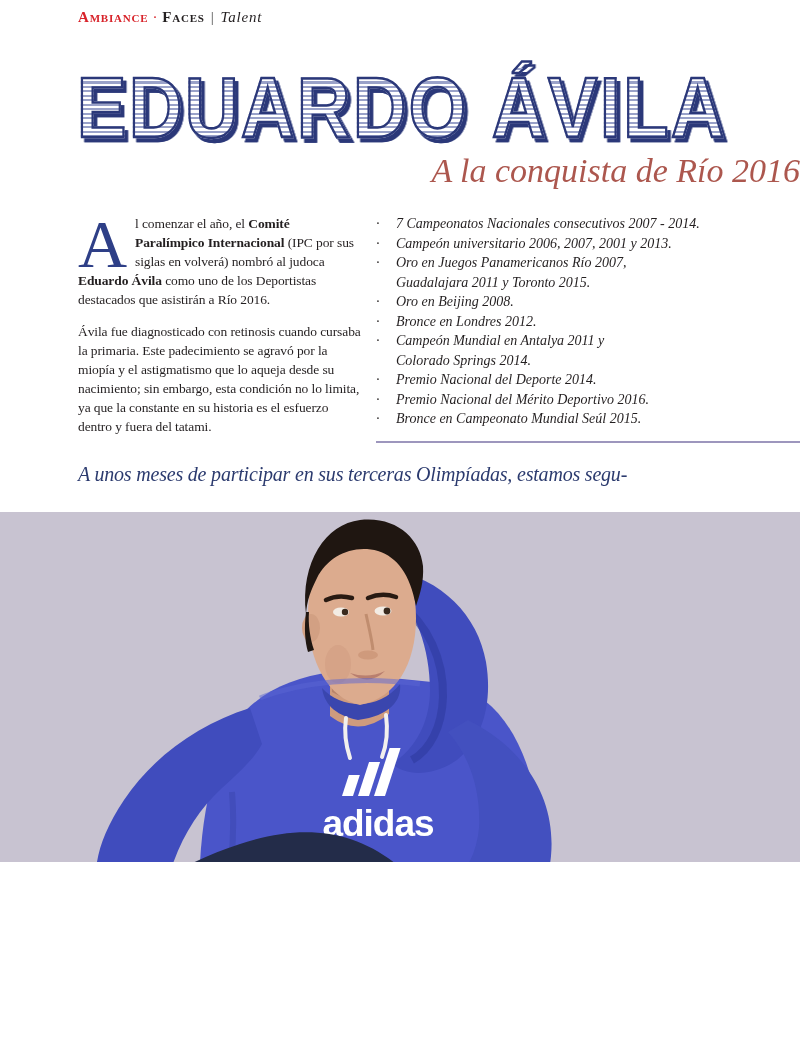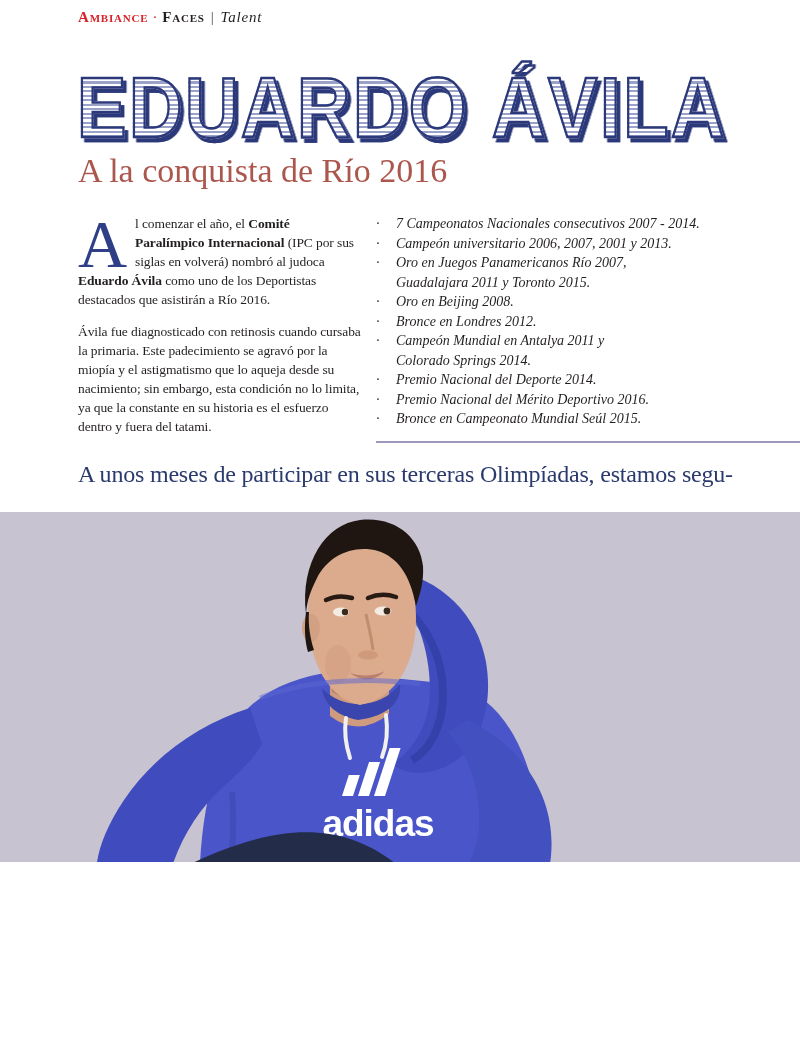--- a/index.html
+++ b/index.html
@@ -30,41 +30,41 @@
   @supports ((-webkit-background-clip: text) or (background-clip: text)) {
     .title {
       color: transparent;
       background: repeating-linear-gradient(to bottom, #9aa2c9 0px, #9aa2c9 2px, #ffffff 2px, #ffffff 4.5px);
       -webkit-background-clip: text; background-clip: text;
       -webkit-text-stroke: 2.6px #2b3879;
       filter: drop-shadow(4px 4px 0 #2b3879);
     }
   }
 
-  .subtitle { margin: 4px 0 0 78px; font-size: 34px; color: #ac574e; }
+  .subtitle { margin: 4px 0 0 78px; font-style: italic; font-size: 34px; color: #ac574e; text-align: right; }
 
   
   .columns { display: flex; margin: 24px 0 0 78px; }
   .col-left { width: 284px; flex: 0 0 284px; font-size: 13.5px; line-height: 19px; letter-spacing: -0.1px; text-align: left; }
   .col-left p { margin: 0; }
   .col-left p.p2 { margin-top: 13px; }
   .dropcap {
     float: left; font-size: 68px; line-height: 52px; color: #2e3f87;
     margin: 4px 8px 0 0; font-family: "Liberation Serif", serif;
   }
   .col-right { flex: 1; margin-left: 14px; }
   ul.achievements { list-style: none; margin: 0; padding: 0; font-style: italic; font-size: 14px; line-height: 19.5px; }
   ul.achievements li { display: flex; }
   .bullet { flex: 0 0 9px; width: 9px; color: #2a2627; }
   .li-text { margin-left: 11px; white-space: pre-line; }
   .rule { height: 2px; background: #9d96bd; margin-top: 12px; }
 
   
   .pull-quote {
-    margin: 15px 0 12px 78px; font-size: 24px; line-height: 32px;
+    margin: 15px 0 12px 78px; font-style: italic; font-size: 20px; line-height: 32px;
     color: #2b3a6e; letter-spacing: -0.2px;
   }
   .pull-quote div { white-space: nowrap; }
 
   
   .photo-wrap { margin-top: 22px; width: 800px; height: 498px; }
   .photo-wrap svg { display: block; }
 </style>
 </head>
 <body>

